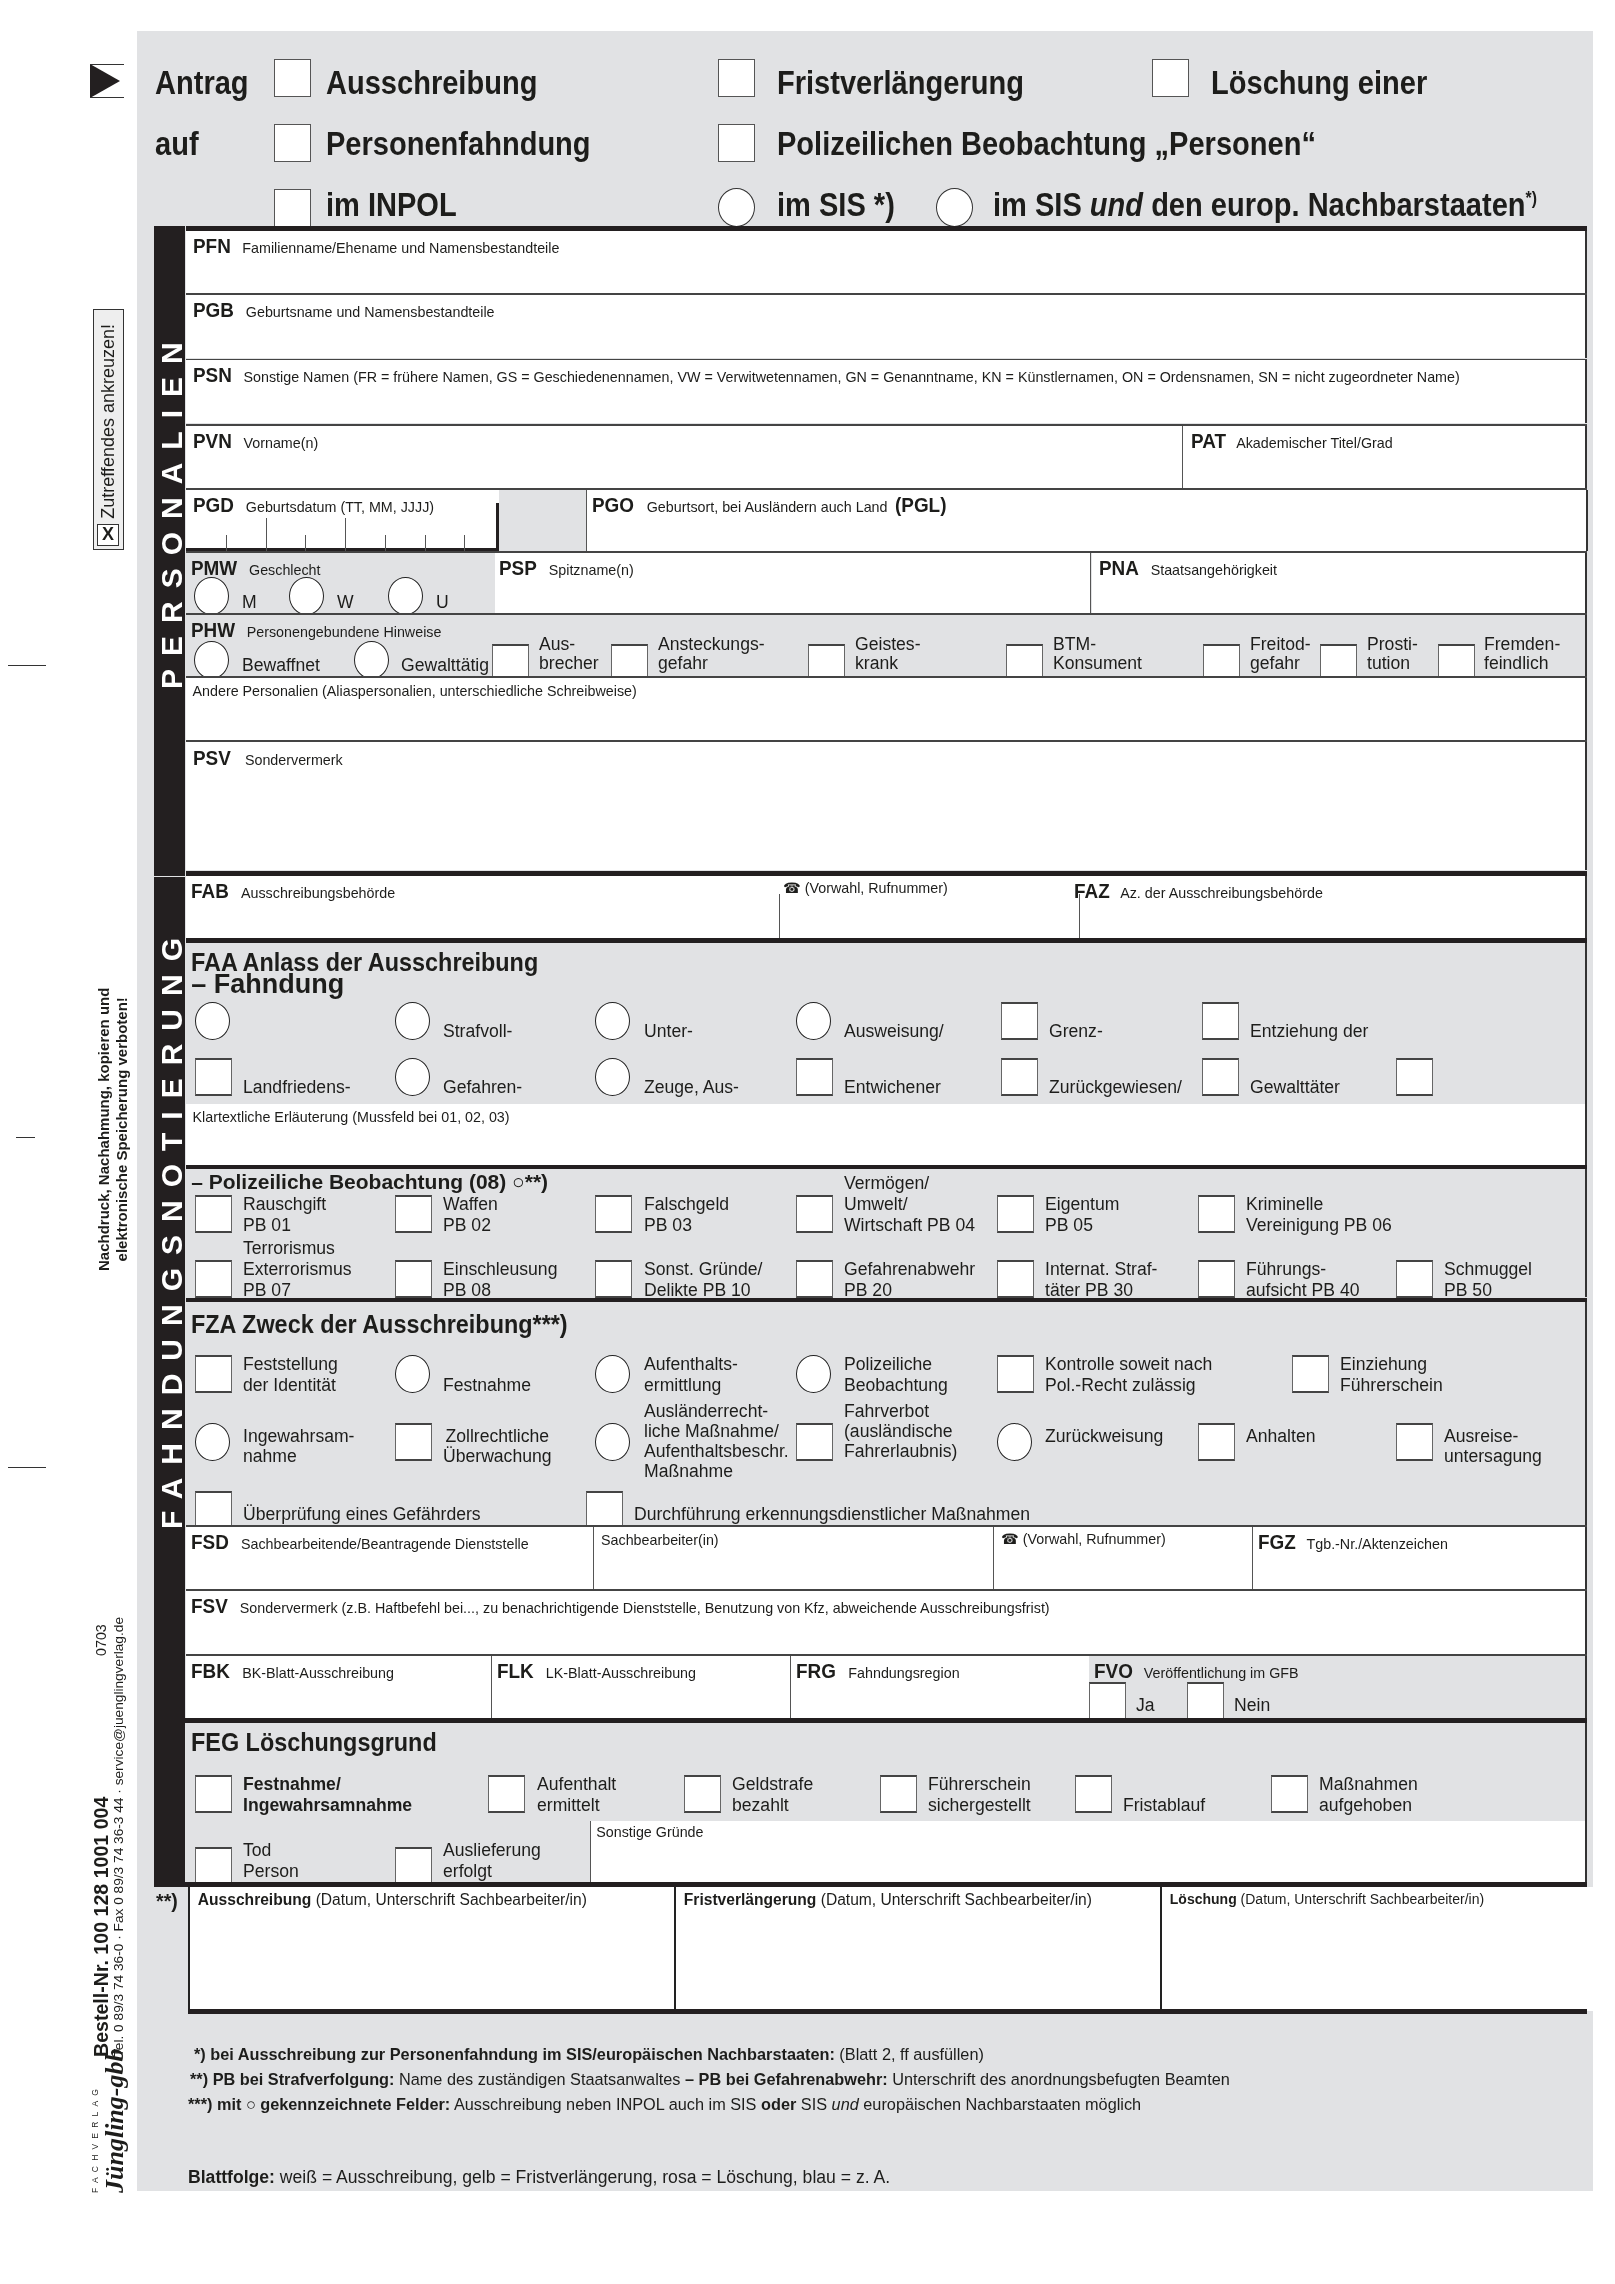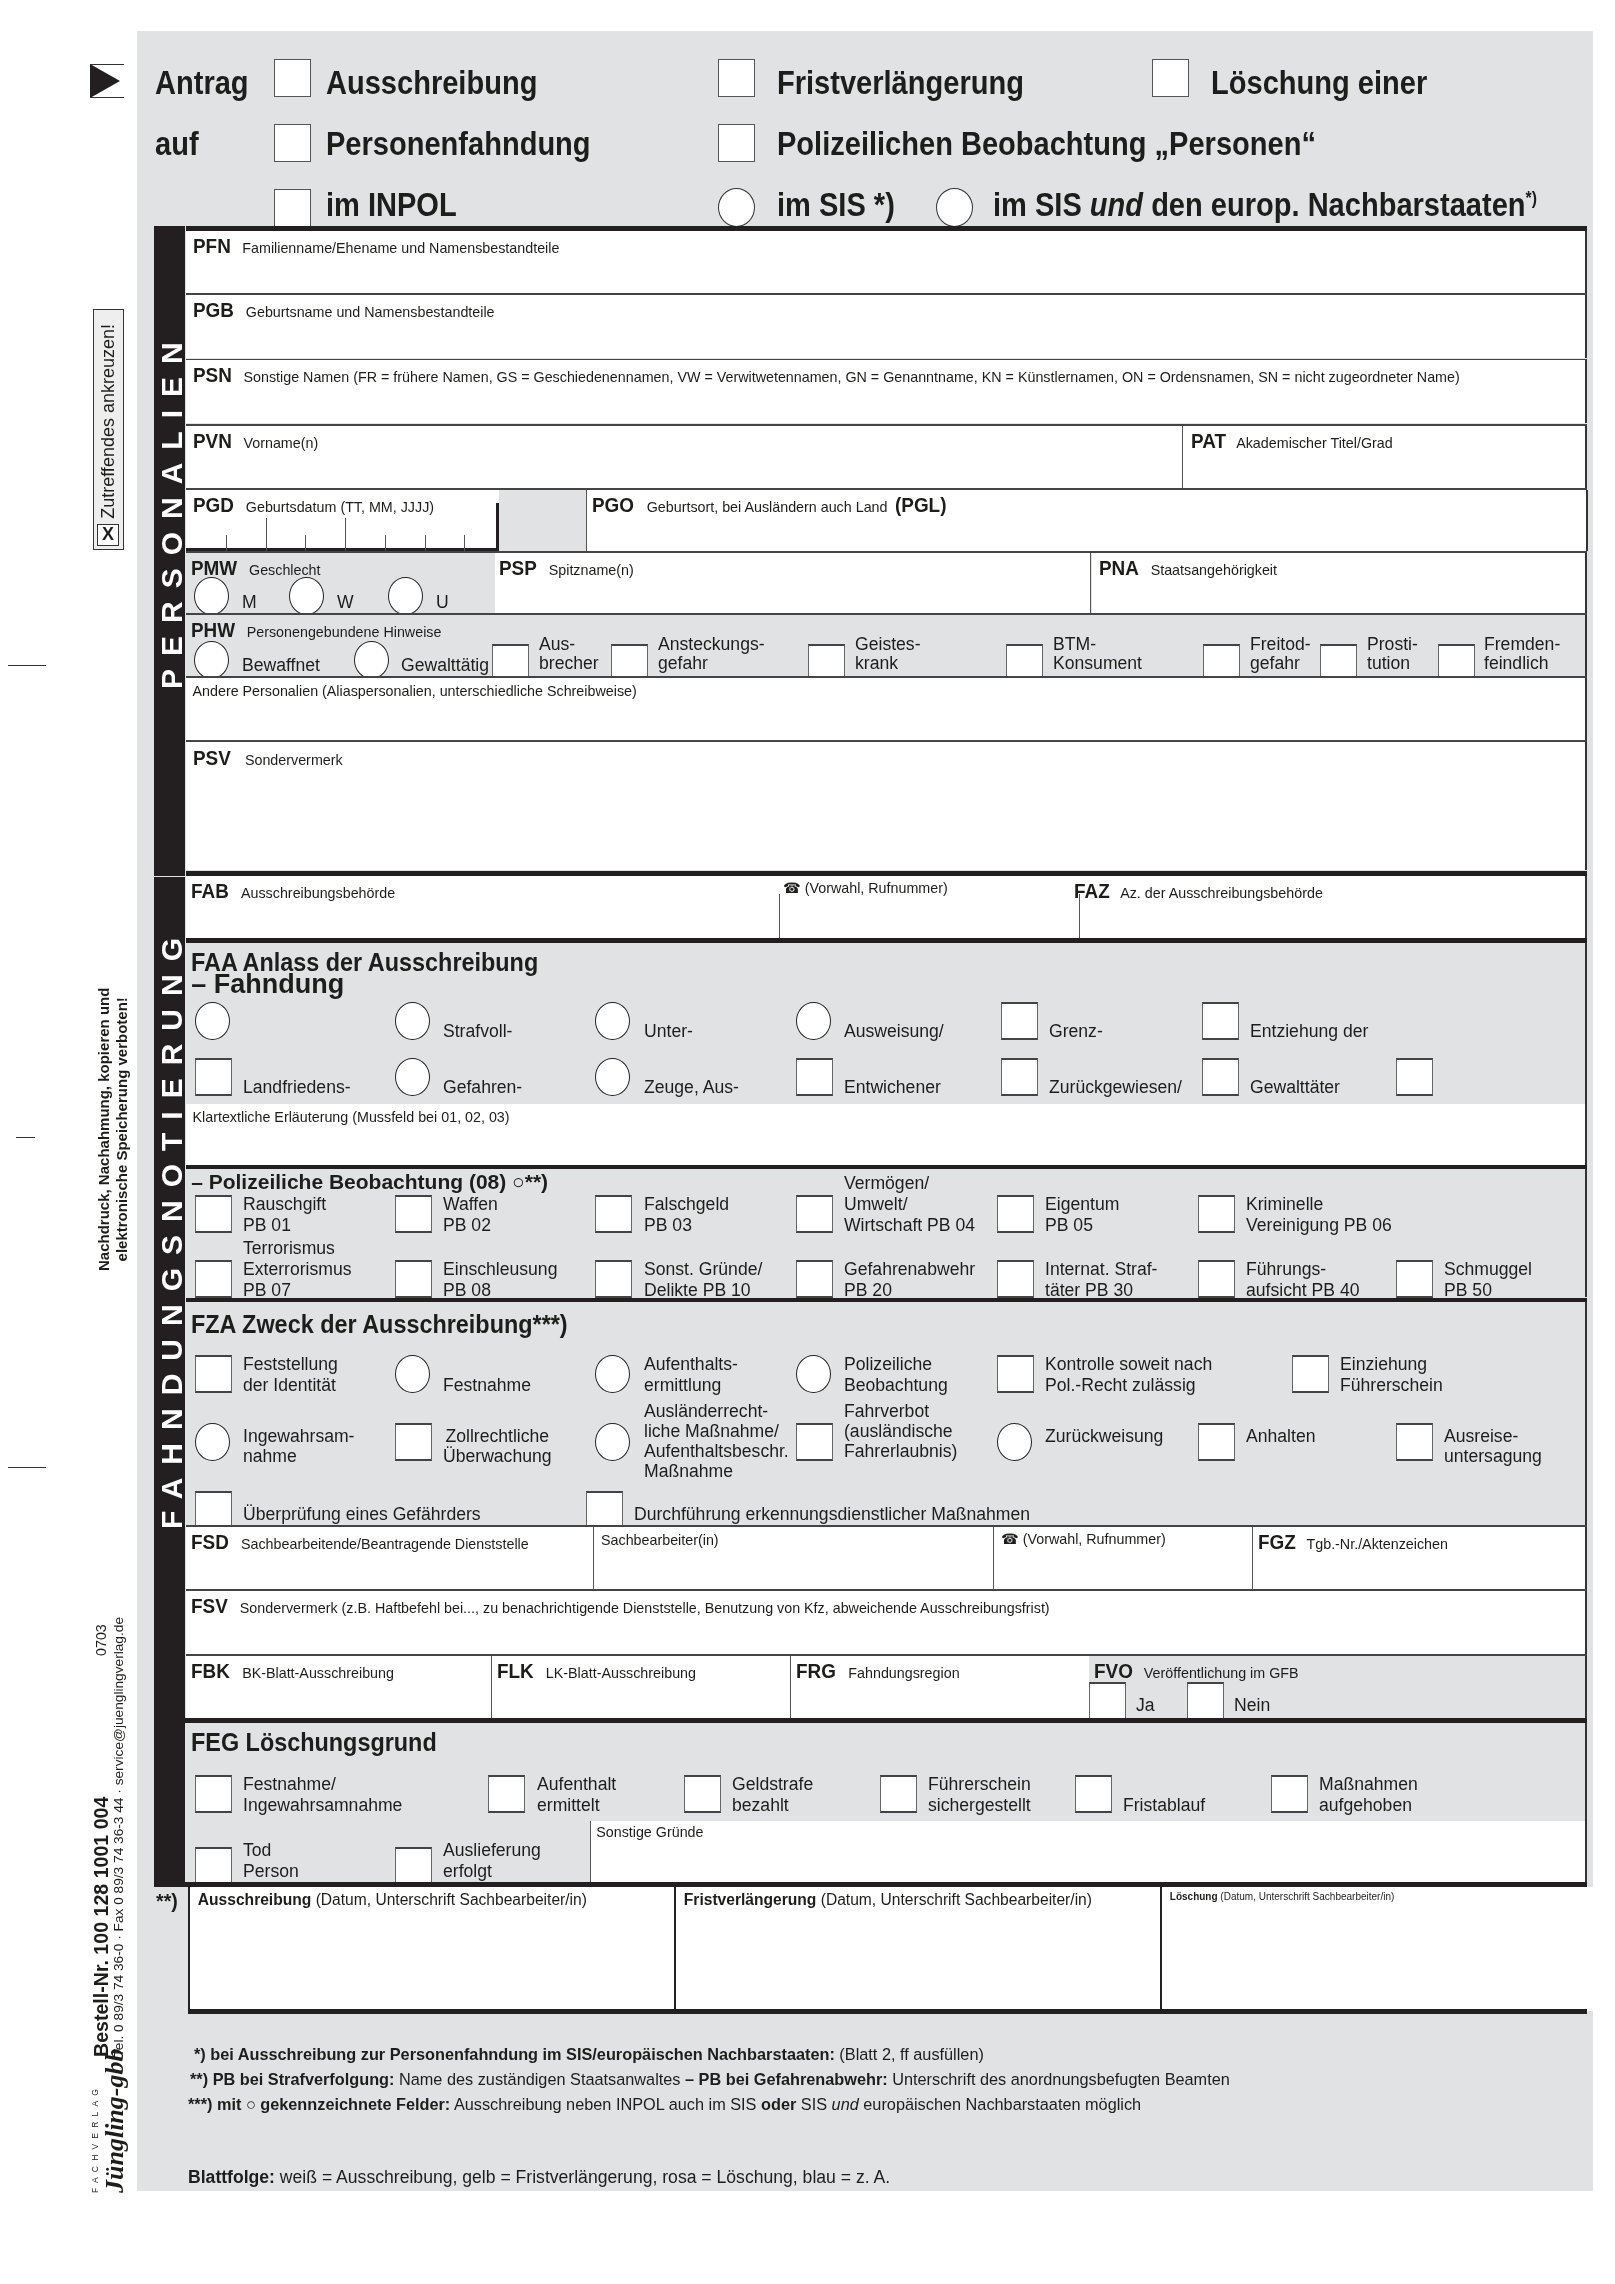--- a/index.html
+++ b/index.html
@@ -561,21 +561,21 @@
 <div class="line-thick" style="left:154px;top:1718px;width:1433px;height:4.6px;"></div>
 
 <div class="abs gray" style="left:186px;top:1723px;width:1401px;height:160px;border-right:2px solid #333;">
   <div class="sect abs" style="left:5.2px;top:3.9px;">FEG Löschungsgrund</div>
   <div id="feg-row1"></div>
   <div id="feg-row2"></div>
   <div class="abs" style="left:404px;top:98px;width:995px;height:62px;background:#fff;border-left:0.7px solid #555;">
     <span class="lbl abs" style="left:5.2px;top:2.6px;">Sonstige Gründe</span>
   </div>
 <div class="cb" style="left: 9px; top: 52px;"></div>
-    <div class="opt" style="position: absolute; left: 57px; top: 51px;">
+    <div class="opt" style="position: absolute; left: 57px; top: 51px; font-weight: bold;">
       <div>Festnahme/</div>
       <div>Ingewahrsamnahme</div>
     </div>
     <div class="cb" style="left: 302px; top: 52px;"></div>
     <div class="opt" style="position: absolute; left: 351px; top: 51px;">
       <div>Aufenthalt</div>
       <div>ermittelt</div>
     </div>
     <div class="cb" style="left: 498px; top: 52px;"></div>
     <div class="opt" style="position: absolute; left: 546px; top: 51px;">
@@ -612,21 +612,21 @@
 
 <div class="abs" style="left:156px;top:1890px;font-weight:bold;font-size:19.6px;">**)</div>
 <div class="abs" style="left:188px;top:1887px;width:1569px;height:124px;background:#fff;border-left:2px solid #222;border-right:2px solid #222;">
   <div class="abs" style="left:0;top:0;width:486px;height:124px;border-right:2px solid #222;">
     <div class="lbl" style="position:absolute;left:7.8px;top:3.9px;font-size:15.6px;"><b>Ausschreibung</b><span> (Datum, Unterschrift Sachbearbeiter/in)</span></div>
   </div>
   <div class="abs" style="left:486px;top:0;width:486px;height:124px;border-right:2px solid #222;">
     <div class="lbl" style="position:absolute;left:7.8px;top:3.9px;font-size:15.6px;"><b>Fristverlängerung</b><span> (Datum, Unterschrift Sachbearbeiter/in)</span></div>
   </div>
   <div class="abs" style="left:972px;top:0;width:424px;height:124px;">
-    <div class="lbl" style="position:absolute;left:7.8px;top:3.9px;font-size:10px;"><b>Löschung</b><span> (Datum, Unterschrift Sachbearbeiter/in)</span></div>
+    <div class="lbl" style="position:absolute;left:7.8px;top:3.9px;font-size:14px;"><b>Löschung</b><span> (Datum, Unterschrift Sachbearbeiter/in)</span></div>
   </div>
 </div>
 <div class="line-thick" style="left:188px;top:2009px;width:1399px;height:4.6px;"></div>
 
 <div class="abs foot" style="left:194px;top:2045px;">
   <b>*)</b> <b>bei Ausschreibung zur Personenfahndung im SIS/europäischen Nachbarstaaten:</b><span> (Blatt 2, ff ausfüllen)</span>
 </div>
 <div class="abs foot" style="left:190px;top:2070px;">
   <b>**)</b> <b>PB bei Strafverfolgung:</b><span> Name des zuständigen Staatsanwaltes </span><b>– PB bei Gefahrenabwehr:</b><span> Unterschrift des anordnungsbefugten Beamten</span>
 </div>

